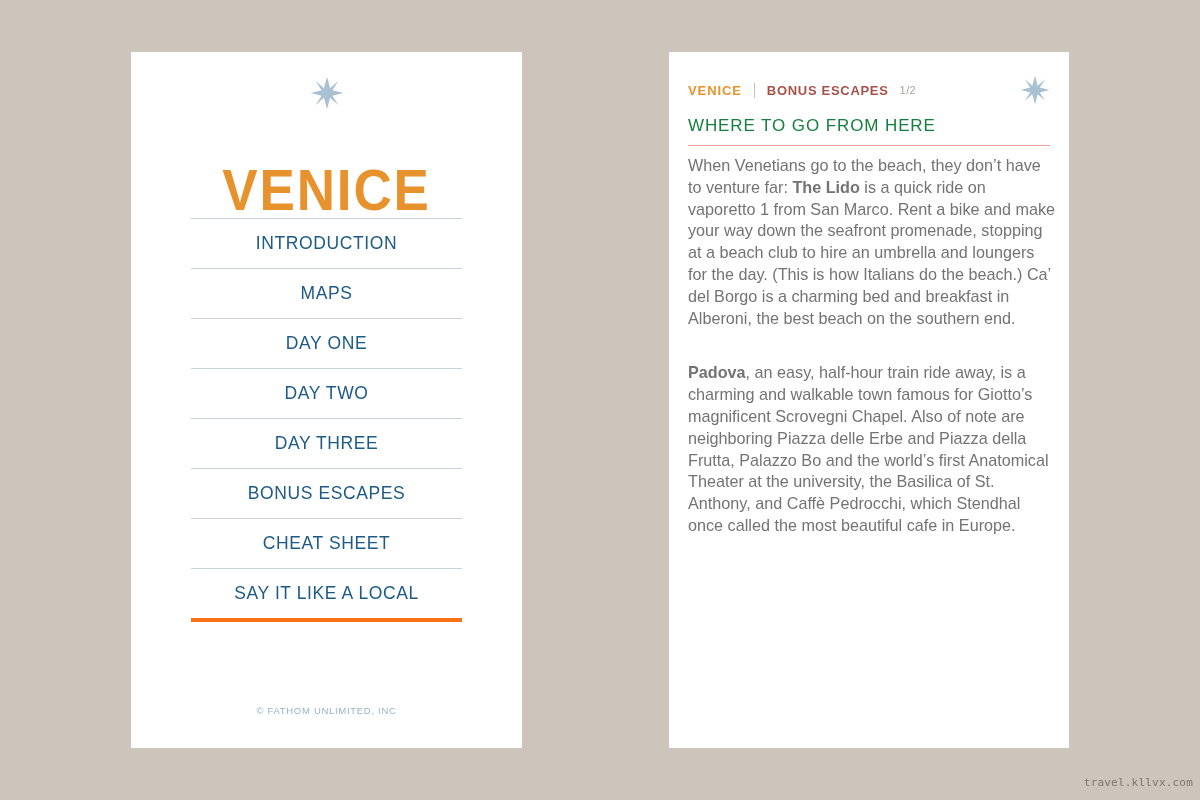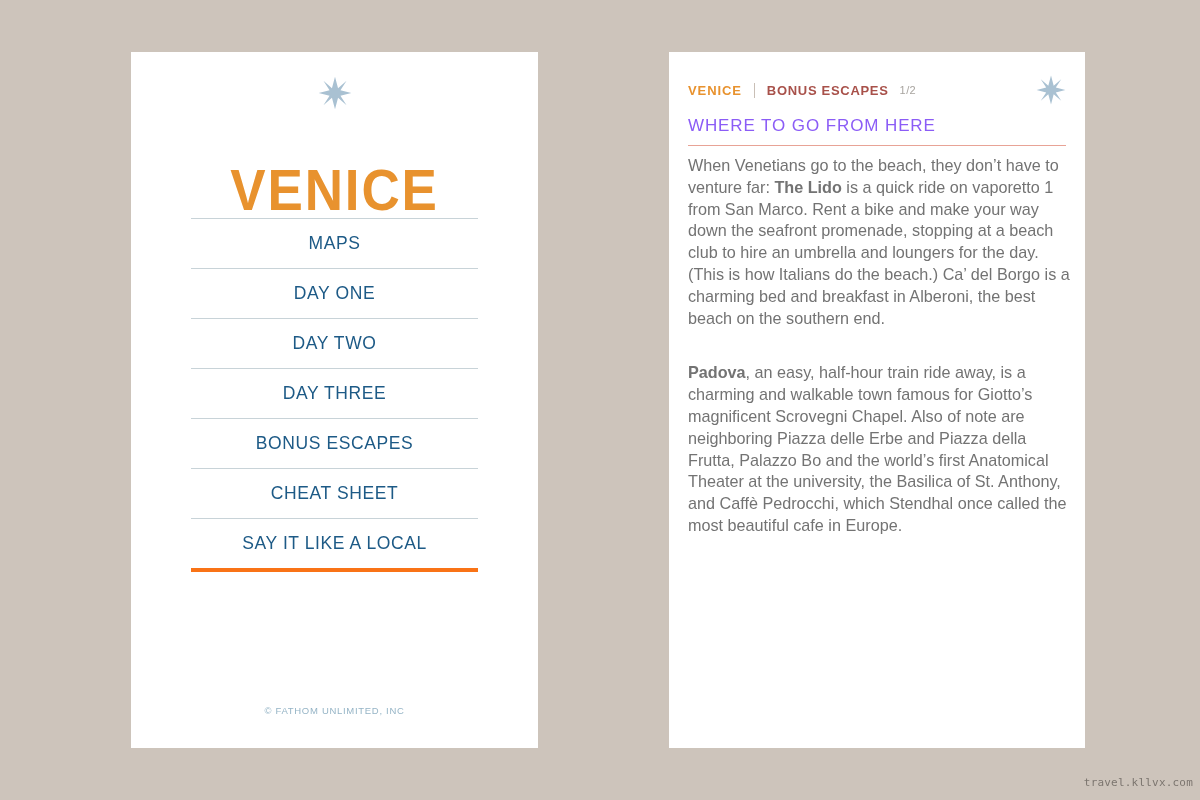--- a/index.html
+++ b/index.html
@@ -12,21 +12,20 @@
     background: #cdc4bb;
     font-family: "Liberation Sans", sans-serif;
     overflow: hidden;
     position: relative;
   }
 
   
   .card {
     position: absolute;
     background: #ffffff;
-    padding-left: 16px;
   }
   #cover-card {
     left: 131px;
     top: 52px;
     width: 391px;
     height: 696px;
   }
 
   .cover-star {
     position: absolute;
@@ -132,21 +131,21 @@
   }
   .head-spacer { flex: 1 1 auto; }
 
   .page-heading {
     position: absolute;
     left: 19px;
     right: 19px;
     top: 64px;
     font-size: 17px;
     letter-spacing: 0.9px;
-    color: #8b5cf6;
+    color: #15803d;
     padding-bottom: 9px;
     border-bottom: 1.5px solid #e8a396;
   }
 
   .body-copy {
     position: absolute;
     left: 19px;
     right: 13px;
     top: 103px;
     color: #737373;
@@ -179,20 +178,21 @@
 
   <div class="cover-star">
     <svg class="starburst" width="34" height="34" viewBox="0 0 100 100">
       <polygon points="50,2 59,36 84,14 66,42 98,50 66,58 84,86 59,64 50,98 41,64 16,86 34,58 2,50 34,42 16,14 41,36" fill="#a9c1d2"></polygon>
     </svg>
   </div>
 
   <div class="cover-title">VENICE</div>
 
   <div class="toc">
+    <div class="toc-item">INTRODUCTION</div>
     <div class="toc-item">MAPS</div>
     <div class="toc-item">DAY ONE</div>
     <div class="toc-item">DAY TWO</div>
     <div class="toc-item">DAY THREE</div>
     <div class="toc-item">BONUS ESCAPES</div>
     <div class="toc-item">CHEAT SHEET</div>
     <div class="toc-item">SAY IT LIKE A LOCAL</div>
   </div>
 
   <div class="cover-footer">© FATHOM UNLIMITED, INC</div>

